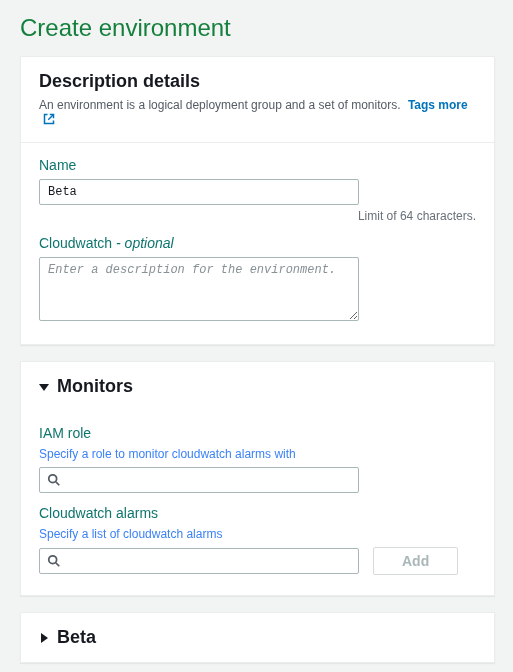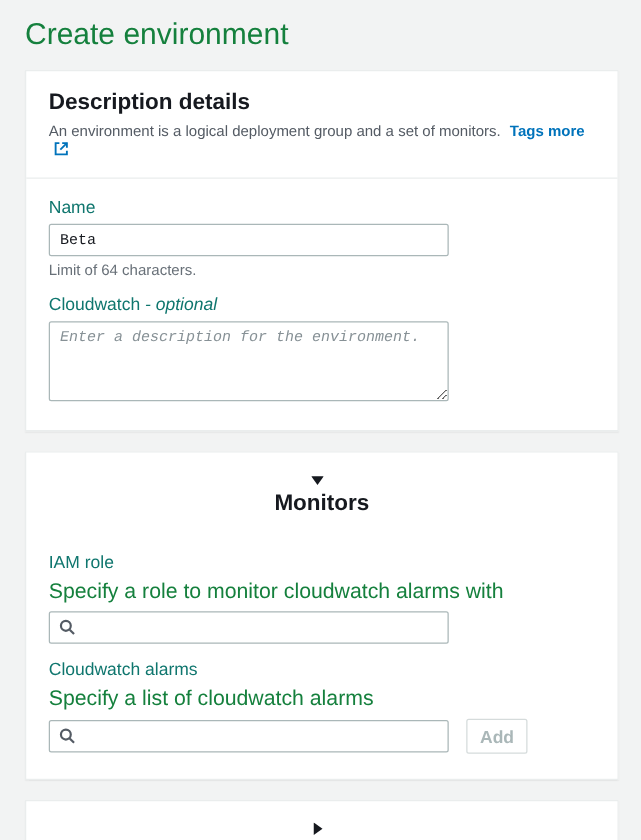--- a/index.html
+++ b/index.html
@@ -61,24 +61,25 @@
     display: block;
   }
   .field-label .optional {
     font-style: italic;
     font-weight: 400;
   }
   .field-hint {
     font-size: 12px;
     color: #687078;
     margin-top: 4px;
+    text-align: right;
   }
   .field-subhint {
-    font-size: 17px;
-    color: #15803d;
+    font-size: 12px;
+    color: #3b82f6;
     margin-bottom: 6px;
   }
   input[type=text], textarea {
     width: 320px;
     border: 1px solid #aab7b8;
     border-radius: 2px;
     padding: 5px 8px;
     font-size: 12px;
     font-family: Liberation Mono, monospace;
     color: #16191f;
@@ -107,36 +108,35 @@
     pointer-events: none;
   }
   .small-input { width: 210px; }
   .btn {
     display: inline-block;
     border: 1px solid #545b64;
     background: #fff;
     color: #545b64;
     font-weight: 700;
     font-size: 14px;
-    padding: 5px 10px;
+    padding: 5px 28px;
     border-radius: 2px;
     cursor: pointer;
     font-family: inherit;
   }
   .btn-disabled {
     color: #aab7b8;
     border-color: #d5dbdb;
     cursor: default;
   }
   .collapsible-header {
     padding: 14px 18px;
     display: flex;
     align-items: center;
     cursor: pointer;
-    flex-direction: column;
   }
   .caret {
     display: inline-block;
     margin-right: 8px;
   }
   .collapsible-title {
     font-size: 18px;
     font-weight: 700;
   }
   .row { display: flex; align-items: center; gap: 14px; }

